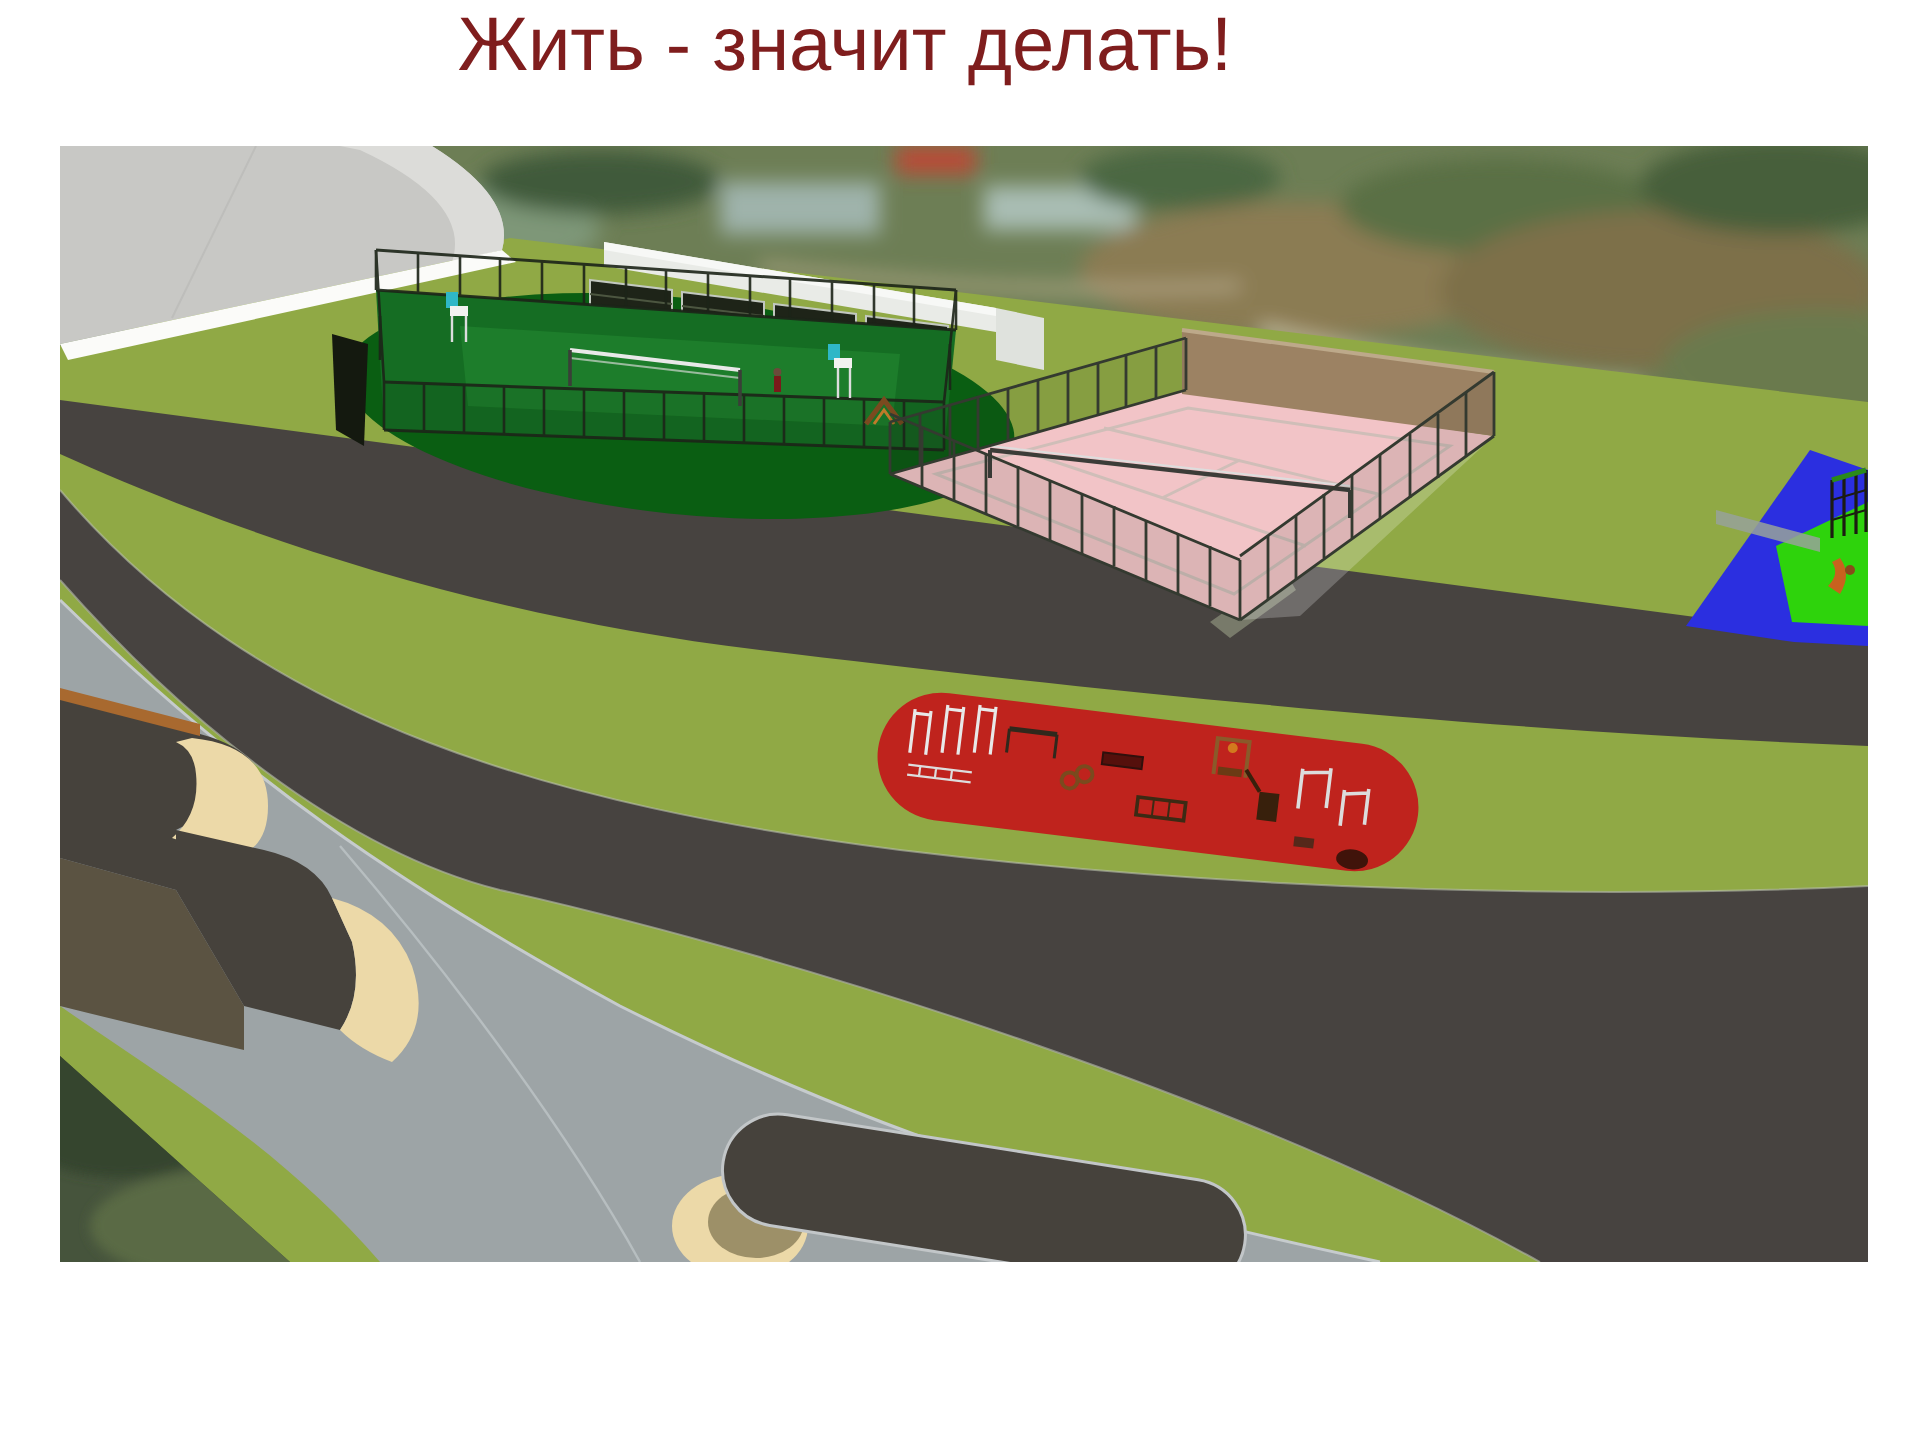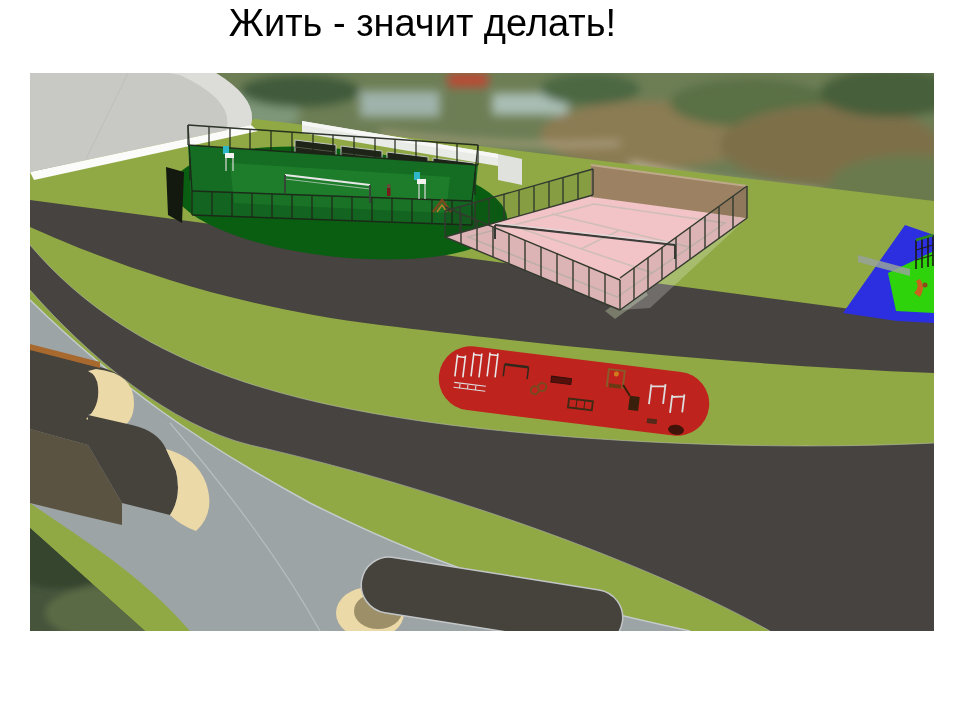--- a/index.html
+++ b/index.html
@@ -1,19 +1,19 @@
 <!DOCTYPE html>
 <html><head>
 <meta charset="utf-8">
 <style>
   html,body{margin:0;padding:0;}
   body{width:960px;height:720px;background:#ffffff;font-family:"Liberation Sans",sans-serif;overflow:hidden;}
   .slide{position:relative;width:960px;height:720px;background:#ffffff;}
   .slide-title{position:absolute;left:0;top:2px;width:845px;text-align:center;
-    font-size:38px;font-weight:400;color:#000000;letter-spacing:0px;white-space:nowrap;}
+    font-size:38px;font-weight:400;color:#7f1d1d;letter-spacing:0px;white-space:nowrap;}
   .render{position:absolute;left:30px;top:73px;width:904px;height:558px;overflow:hidden;}
   svg{display:block;}
 </style>
 </head>
 <body>
 
 <div class="slide">
   <div class="slide-title">Жить - значит делать!</div>
 
   <div class="render">

